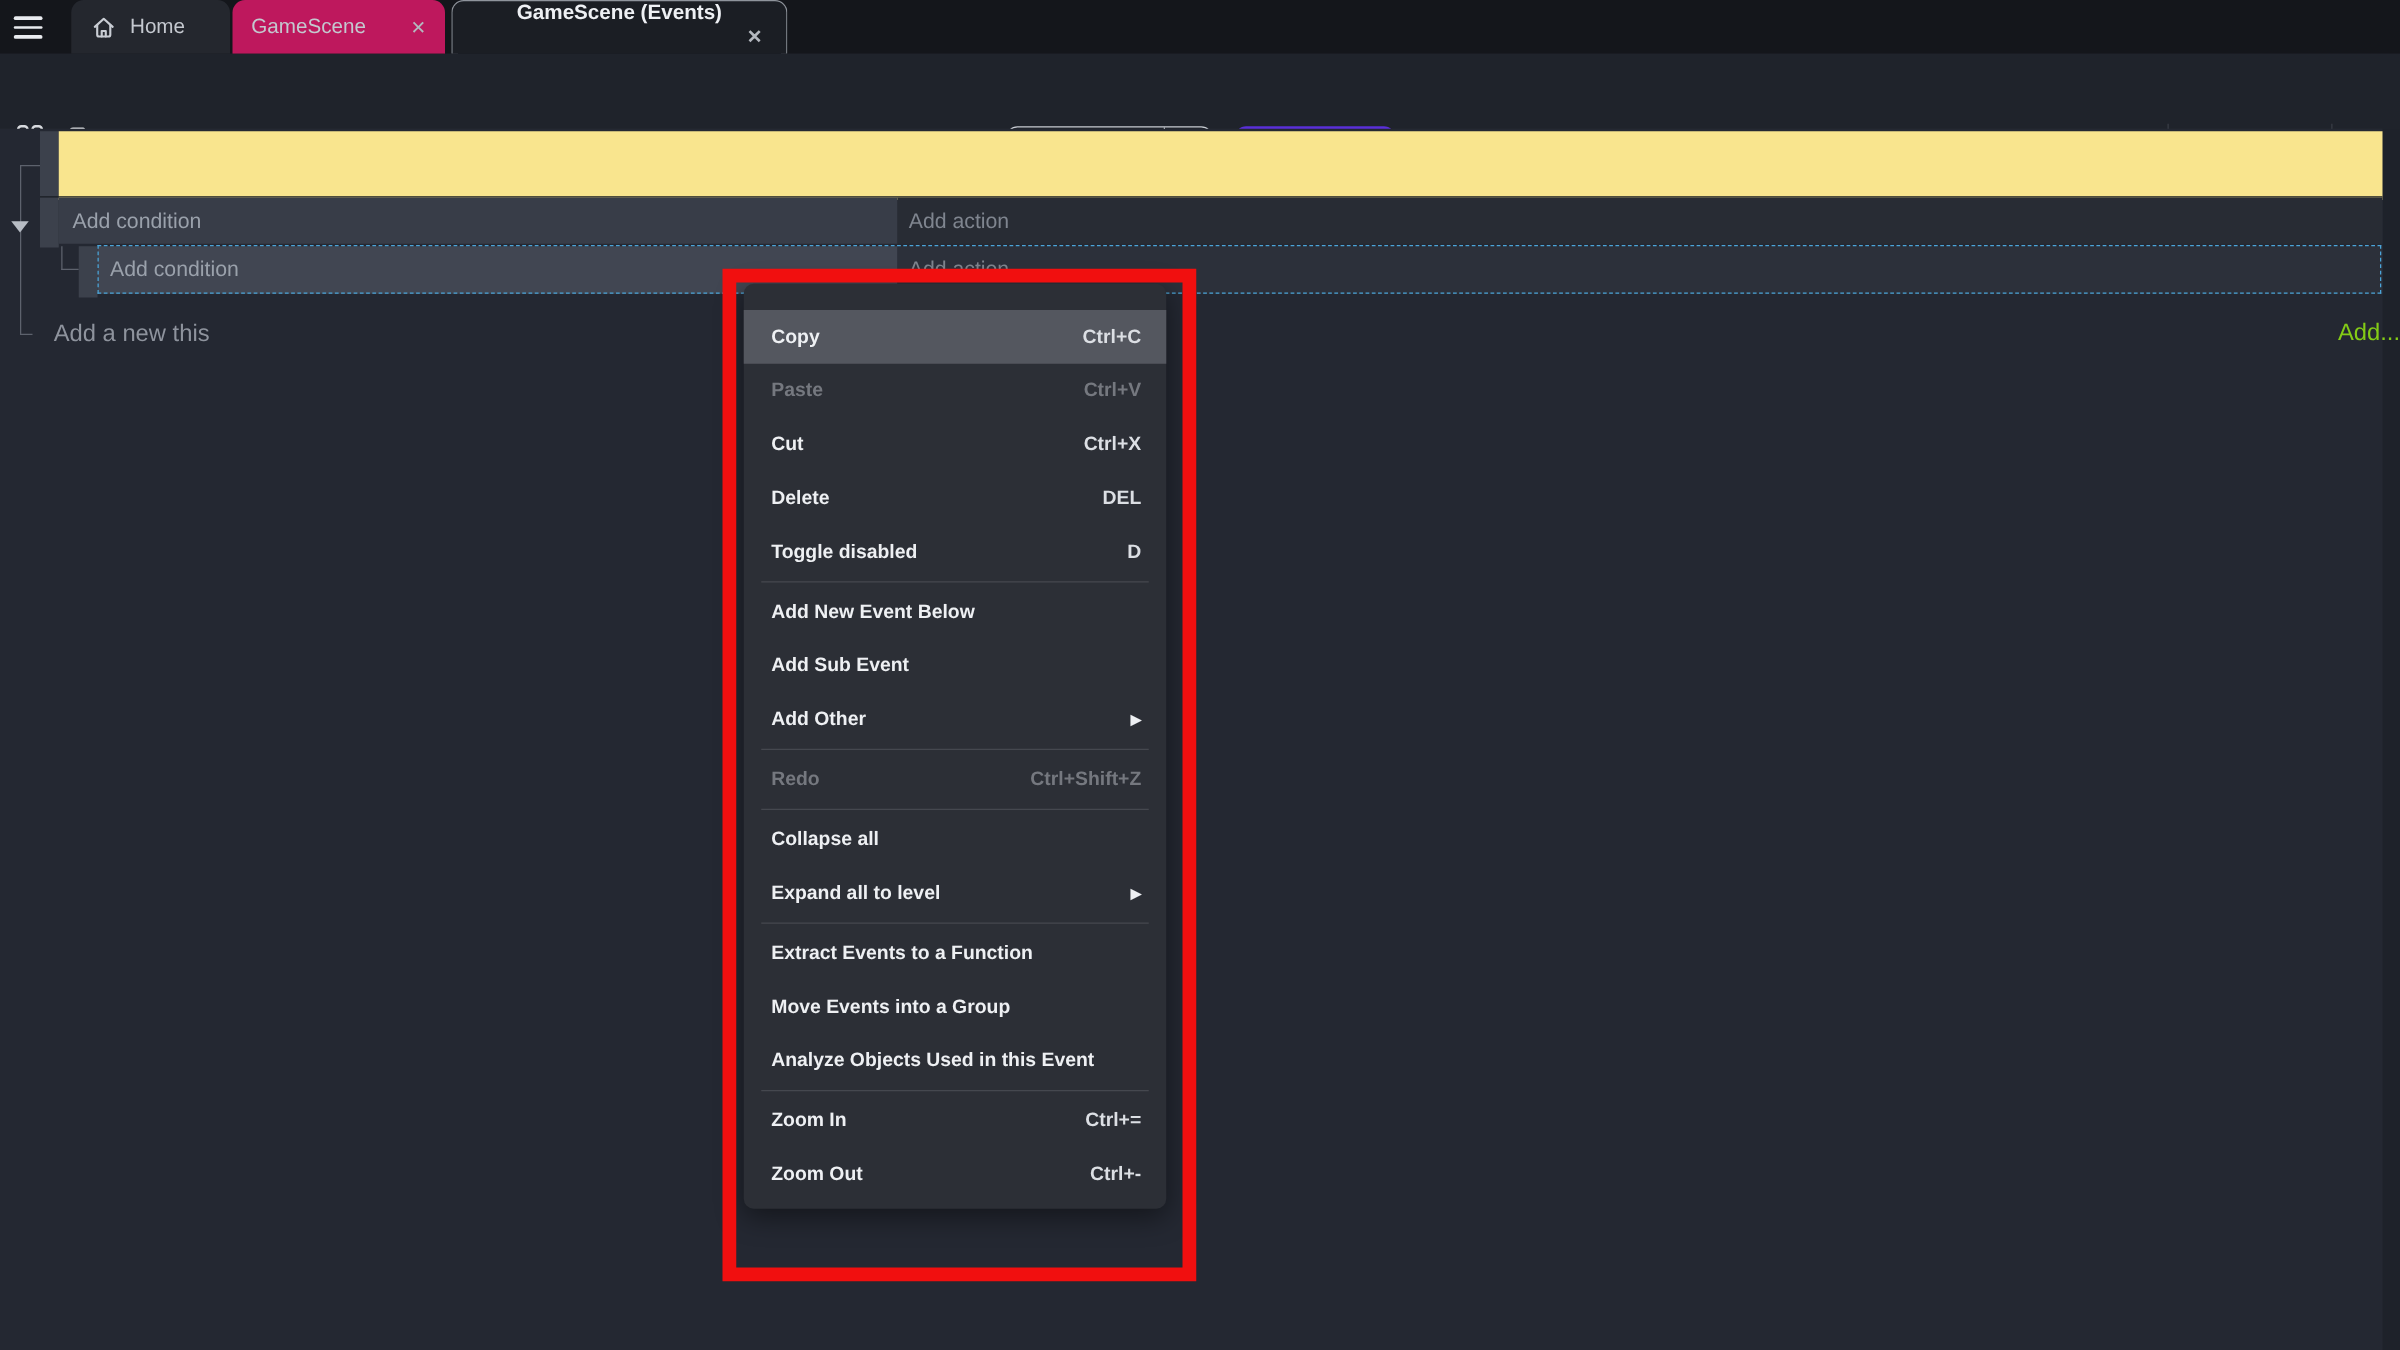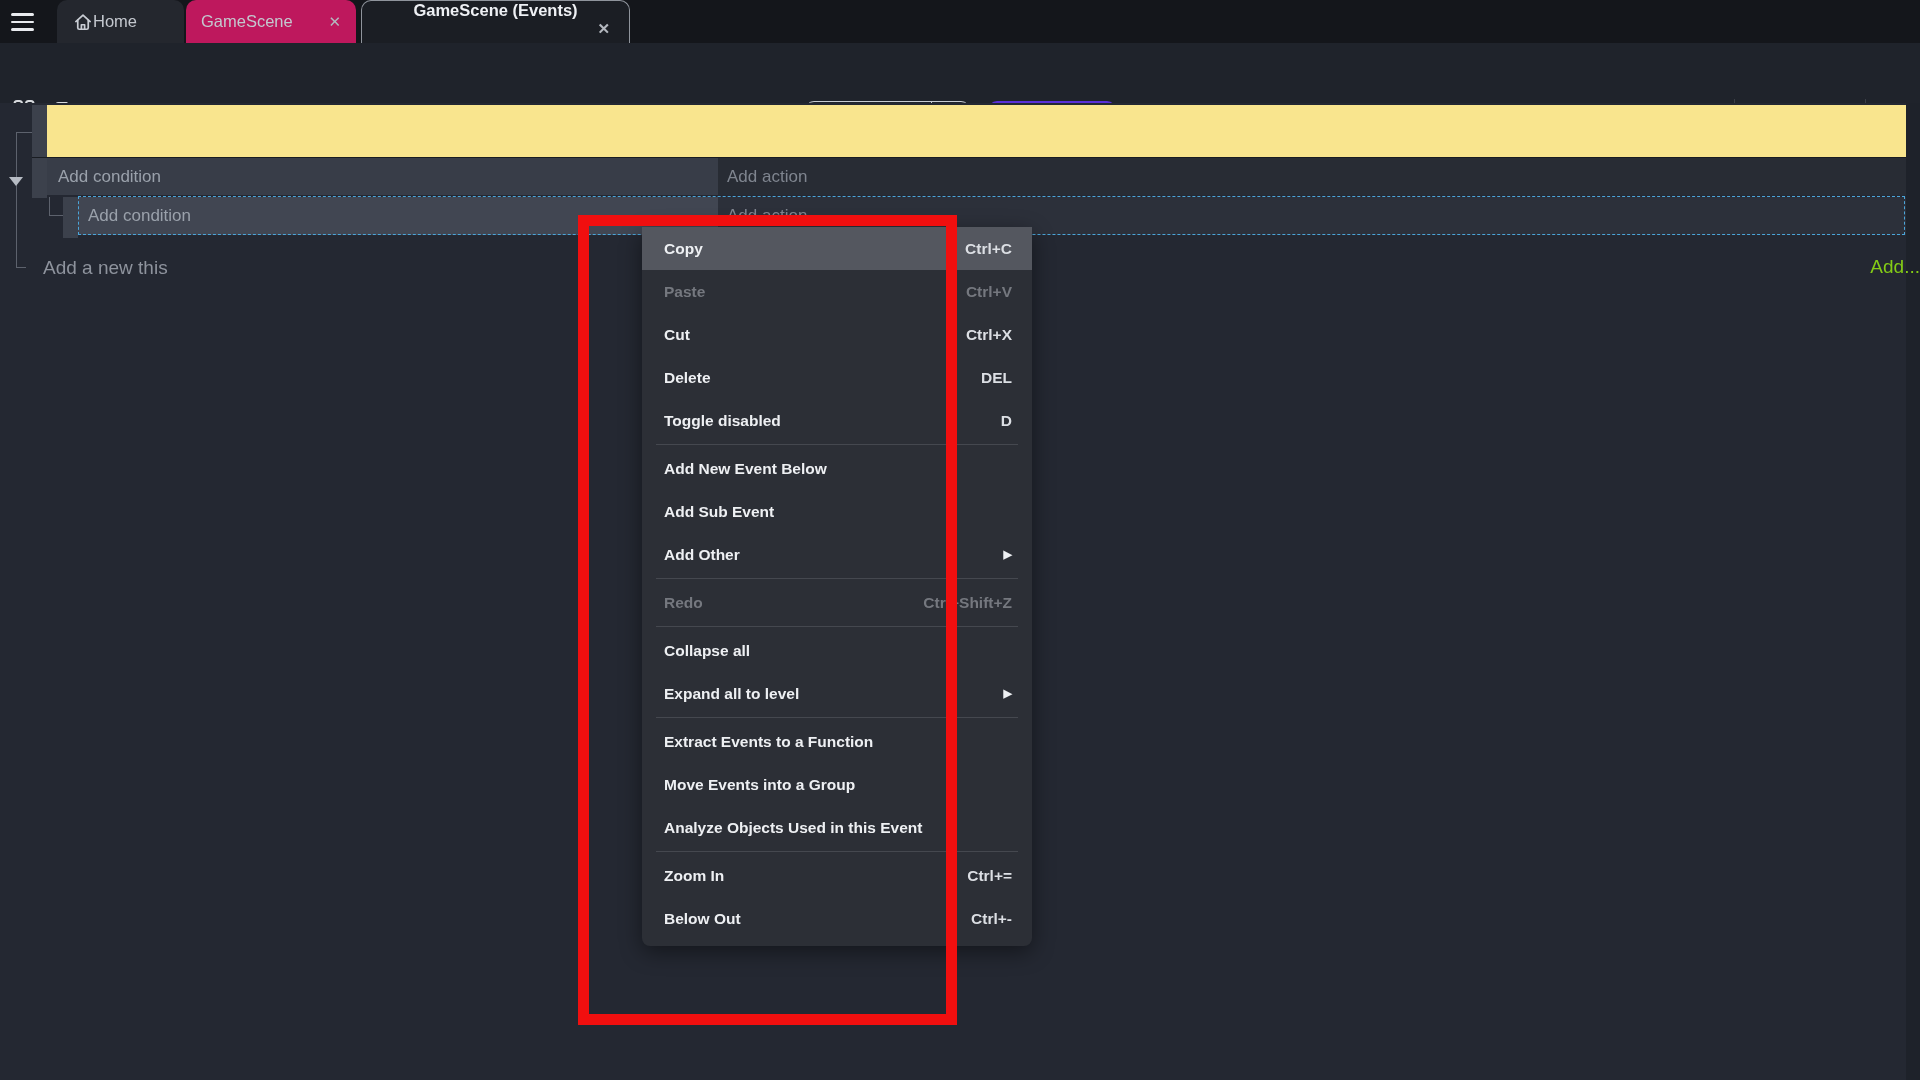--- a/index.html
+++ b/index.html
@@ -7,21 +7,21 @@
   .abs{position:absolute;}
   #stage{position:relative;width:1920px;height:1080px;background:#242832;}
 
   
   #tabbar{left:0;top:0;width:1920px;height:43px;background:#14161b;}
   #hamburger{left:11px;top:9px;width:26px;height:26px;display:flex;flex-direction:column;justify-content:center;gap:5px;cursor:pointer;}
   #hamburger span{display:block;width:23px;height:2.6px;background:#e9ebef;border-radius:2px;}
   .tab{top:0;height:43px;display:flex;align-items:center;border-radius:10px 10px 0 0;box-sizing:border-box;
     color:#c4c8cf;font-size:16.5px;font-weight:500;}
   .tab .x{color:#b4b8bf;font-size:15px;margin-left:auto;cursor:pointer;}
-  #tab-home{left:57px;width:127px;background:#24272e;padding:0 16px;}
+  #tab-home{left:57px;width:127px;background:#24272e;gap:11px;padding:0 16px;}
   #tab-scene{left:186px;width:170px;background:#be185d;padding:0 15px;}
   #tab-events{left:361px;width:269px;background:#1b1e24;border:1px solid #8f949c;border-bottom:none;
     color:#eef0f4;font-weight:600;padding:0 19px;flex-direction:column;}
   .home-ic{width:20px;height:20px;flex:none;}
 
   
   #toolbar{left:0;top:43px;width:1920px;height:60px;background:#1f232b;}
   .tbtn{display:flex;align-items:center;justify-content:center;cursor:pointer;}
   .icon24{width:24px;height:24px;}
   .icon24 *{stroke:#d7dade;stroke-width:2;fill:none;stroke-linecap:round;stroke-linejoin:round;}
@@ -50,22 +50,22 @@
   #comment-bar{left:47px;top:2px;width:1859px;height:55px;background:#f9e58e;cursor:pointer;}
   .rowtext{font-size:17px;display:flex;align-items:center;cursor:pointer;}
   .cond-text{color:#9aa1ab;}
   .act-text{color:#7f858f;}
   #selbox{left:78px;top:93px;width:1827px;height:39px;border:1px dashed #4ba5d9;box-sizing:border-box;background:transparent;z-index:5;}
   #addnew{left:43px;top:150px;height:30px;font-size:19px;color:#8e939d;display:flex;align-items:center;cursor:pointer;}
   #addmore{right:0;top:149px;height:30px;font-size:19px;color:#84cc16;display:flex;align-items:center;cursor:pointer;}
 
   
   #annotation{left:578px;top:215px;width:379px;height:810px;border:11px solid #f10f0f;box-sizing:border-box;z-index:50;pointer-events:none;}
-  #context-menu{left:595px;top:227px;width:390px;background:#2c2f36;border-radius:8px;
-    padding:0 0 6px 0;box-sizing:border-box;z-index:40;box-shadow:0 6px 22px rgba(0,0,0,.45);margin-left:47px;}
+  #context-menu{left:595px;top:227px;width:338px;background:#2c2f36;border-radius:8px;
+    padding:21px 0 6px 0;box-sizing:border-box;z-index:40;box-shadow:0 6px 22px rgba(0,0,0,.45);}
   .mi{height:43px;display:flex;align-items:center;padding:0 20px 0 22px;font-size:15.5px;font-weight:600;
     color:#eef0f3;cursor:pointer;}
   .mi .sc{margin-left:auto;color:#dcdfe4;}
   .mi.hl{background:#54575f;}
   .mi.dis{color:#75787f;cursor:default;}
   .mi.dis .sc{color:#75787f;}
   .mi .arrow{margin-left:auto;font-size:11px;color:#eef0f3;}
   .msep{height:1px;background:#45484f;margin:2px 14px;}
 </style>
 </head>
@@ -288,19 +288,19 @@
       </div>
       <div class="mi">
         <span>Analyze Objects Used in this Event</span>
       </div>
       <div class="msep"></div>
       <div class="mi">
         <span>Zoom In</span>
         <span class="sc">Ctrl+=</span>
       </div>
       <div class="mi">
-        <span>Below Out</span>
+        <span>Zoom Out</span>
         <span class="sc">Ctrl+-</span>
       </div>
     </div>
   <div id="annotation" class="abs"></div>
 
 </div>
 
 </body></html>

